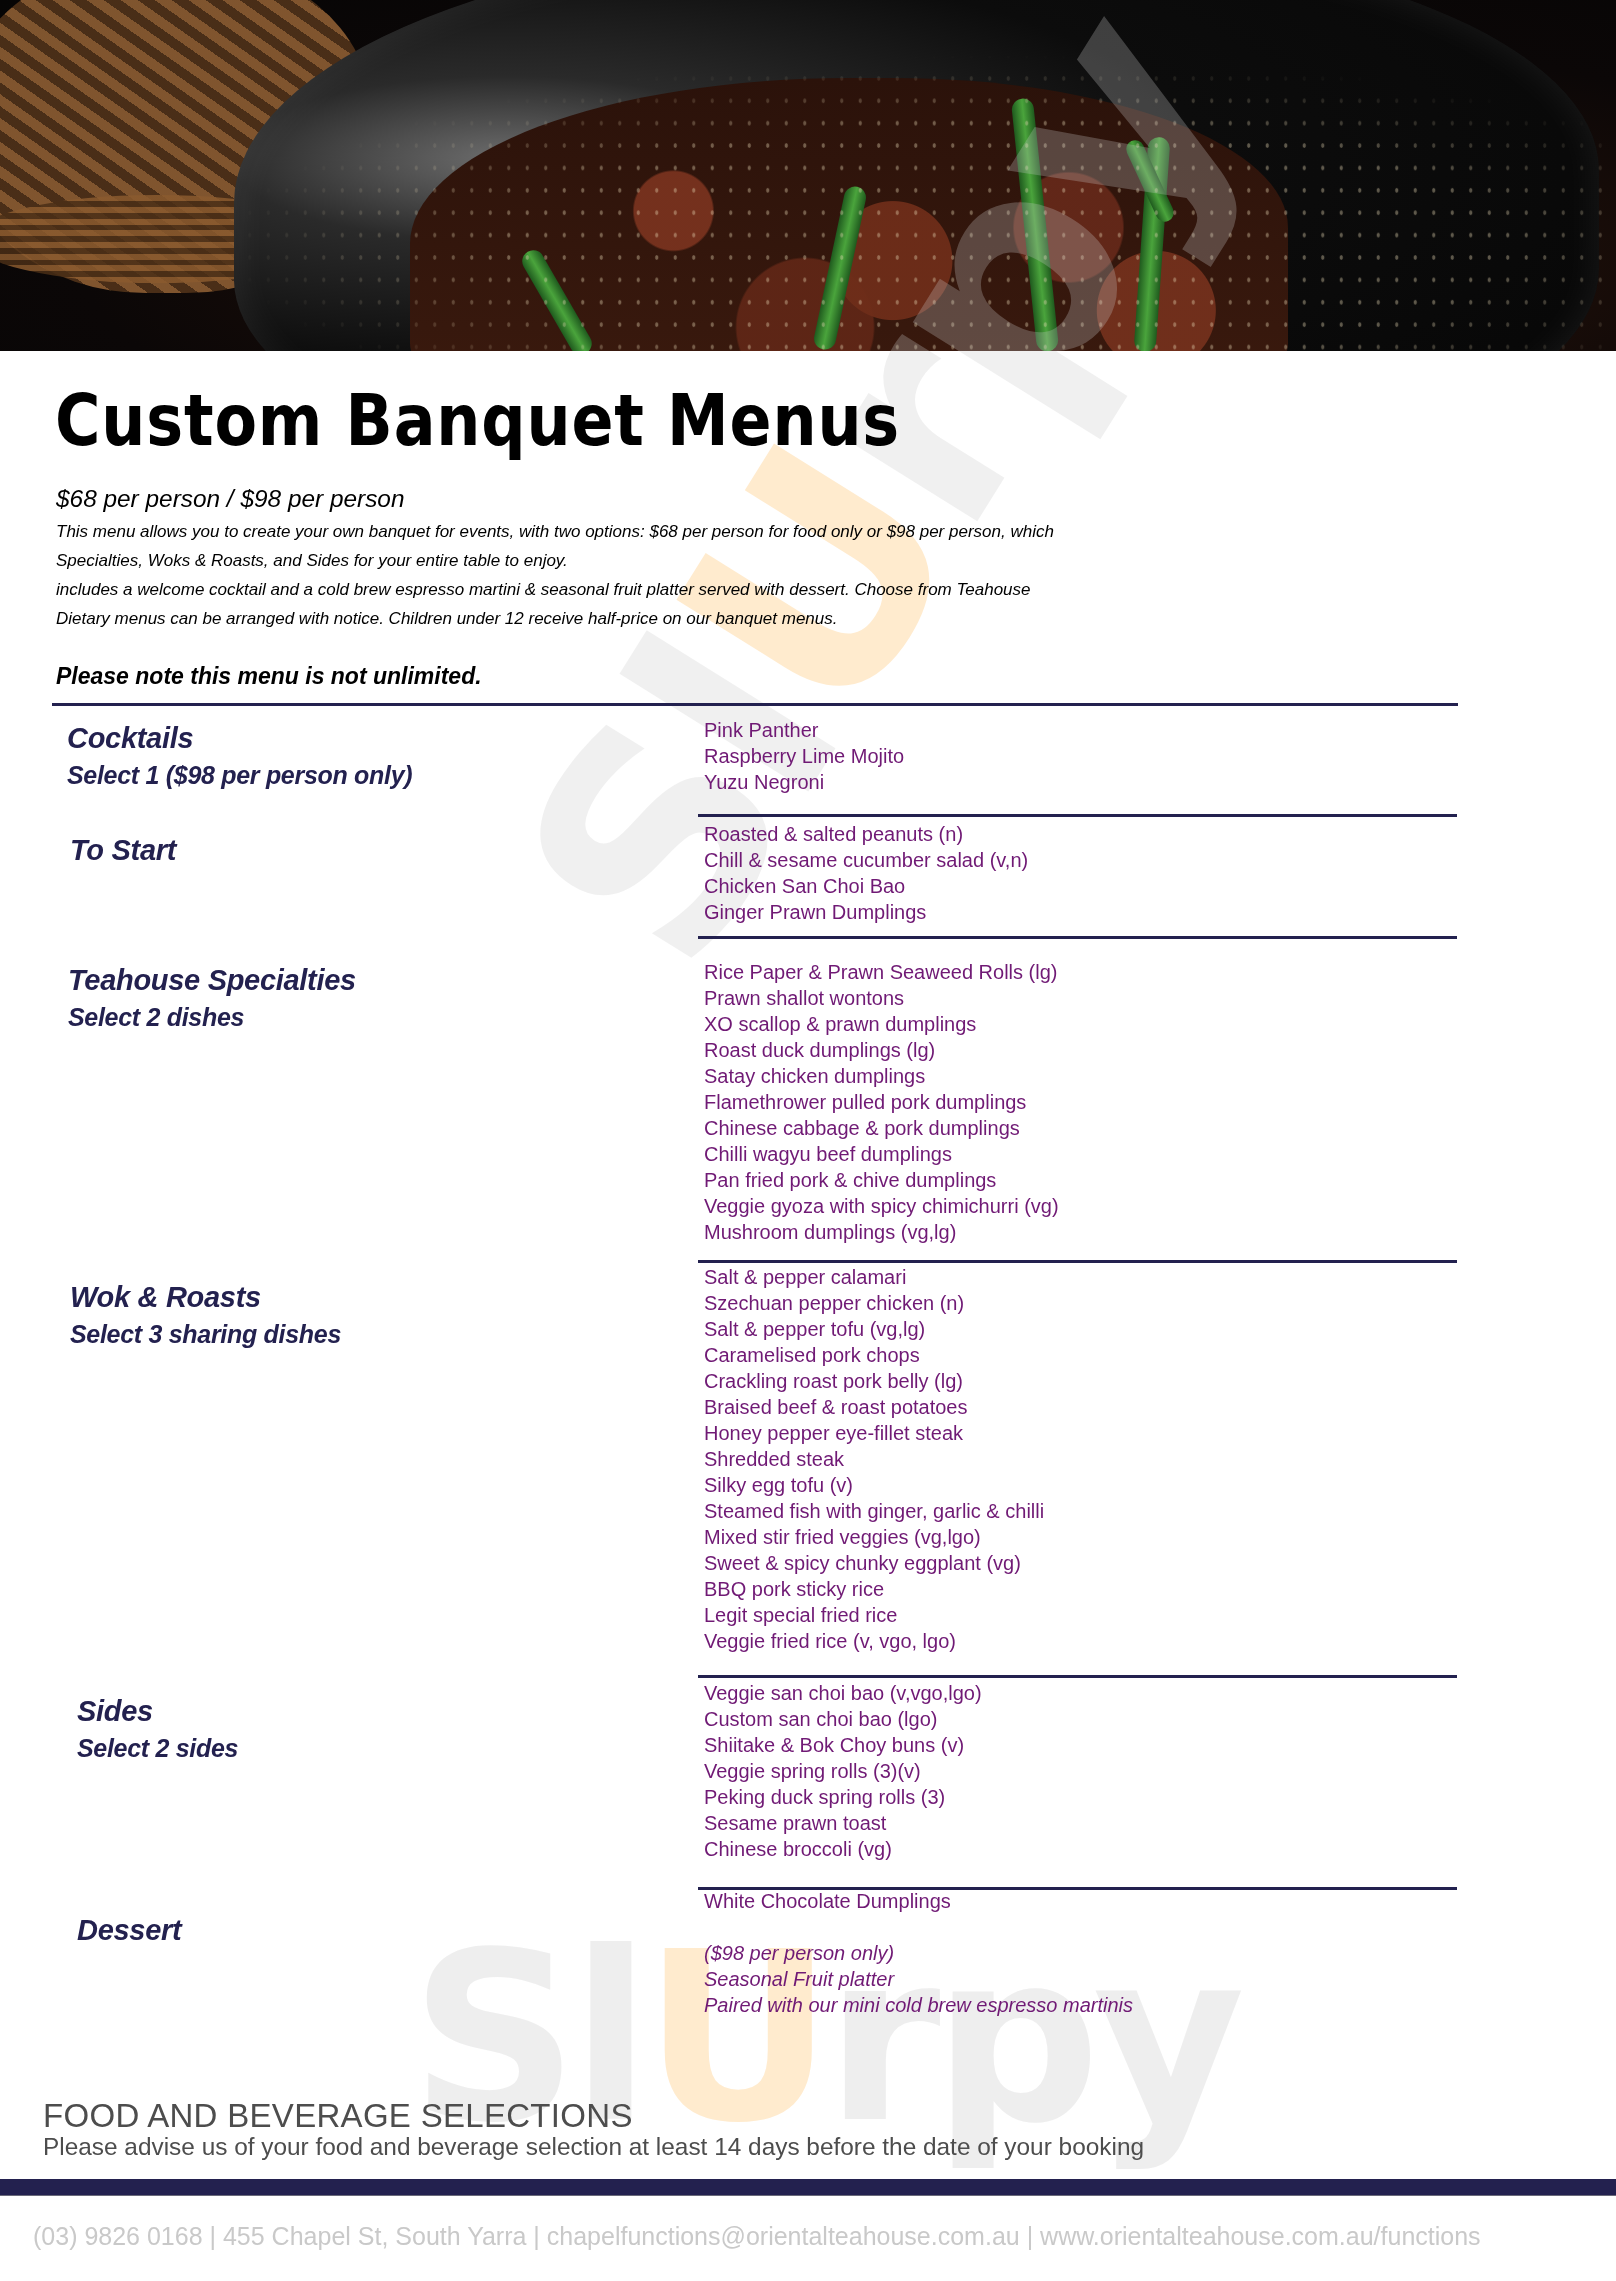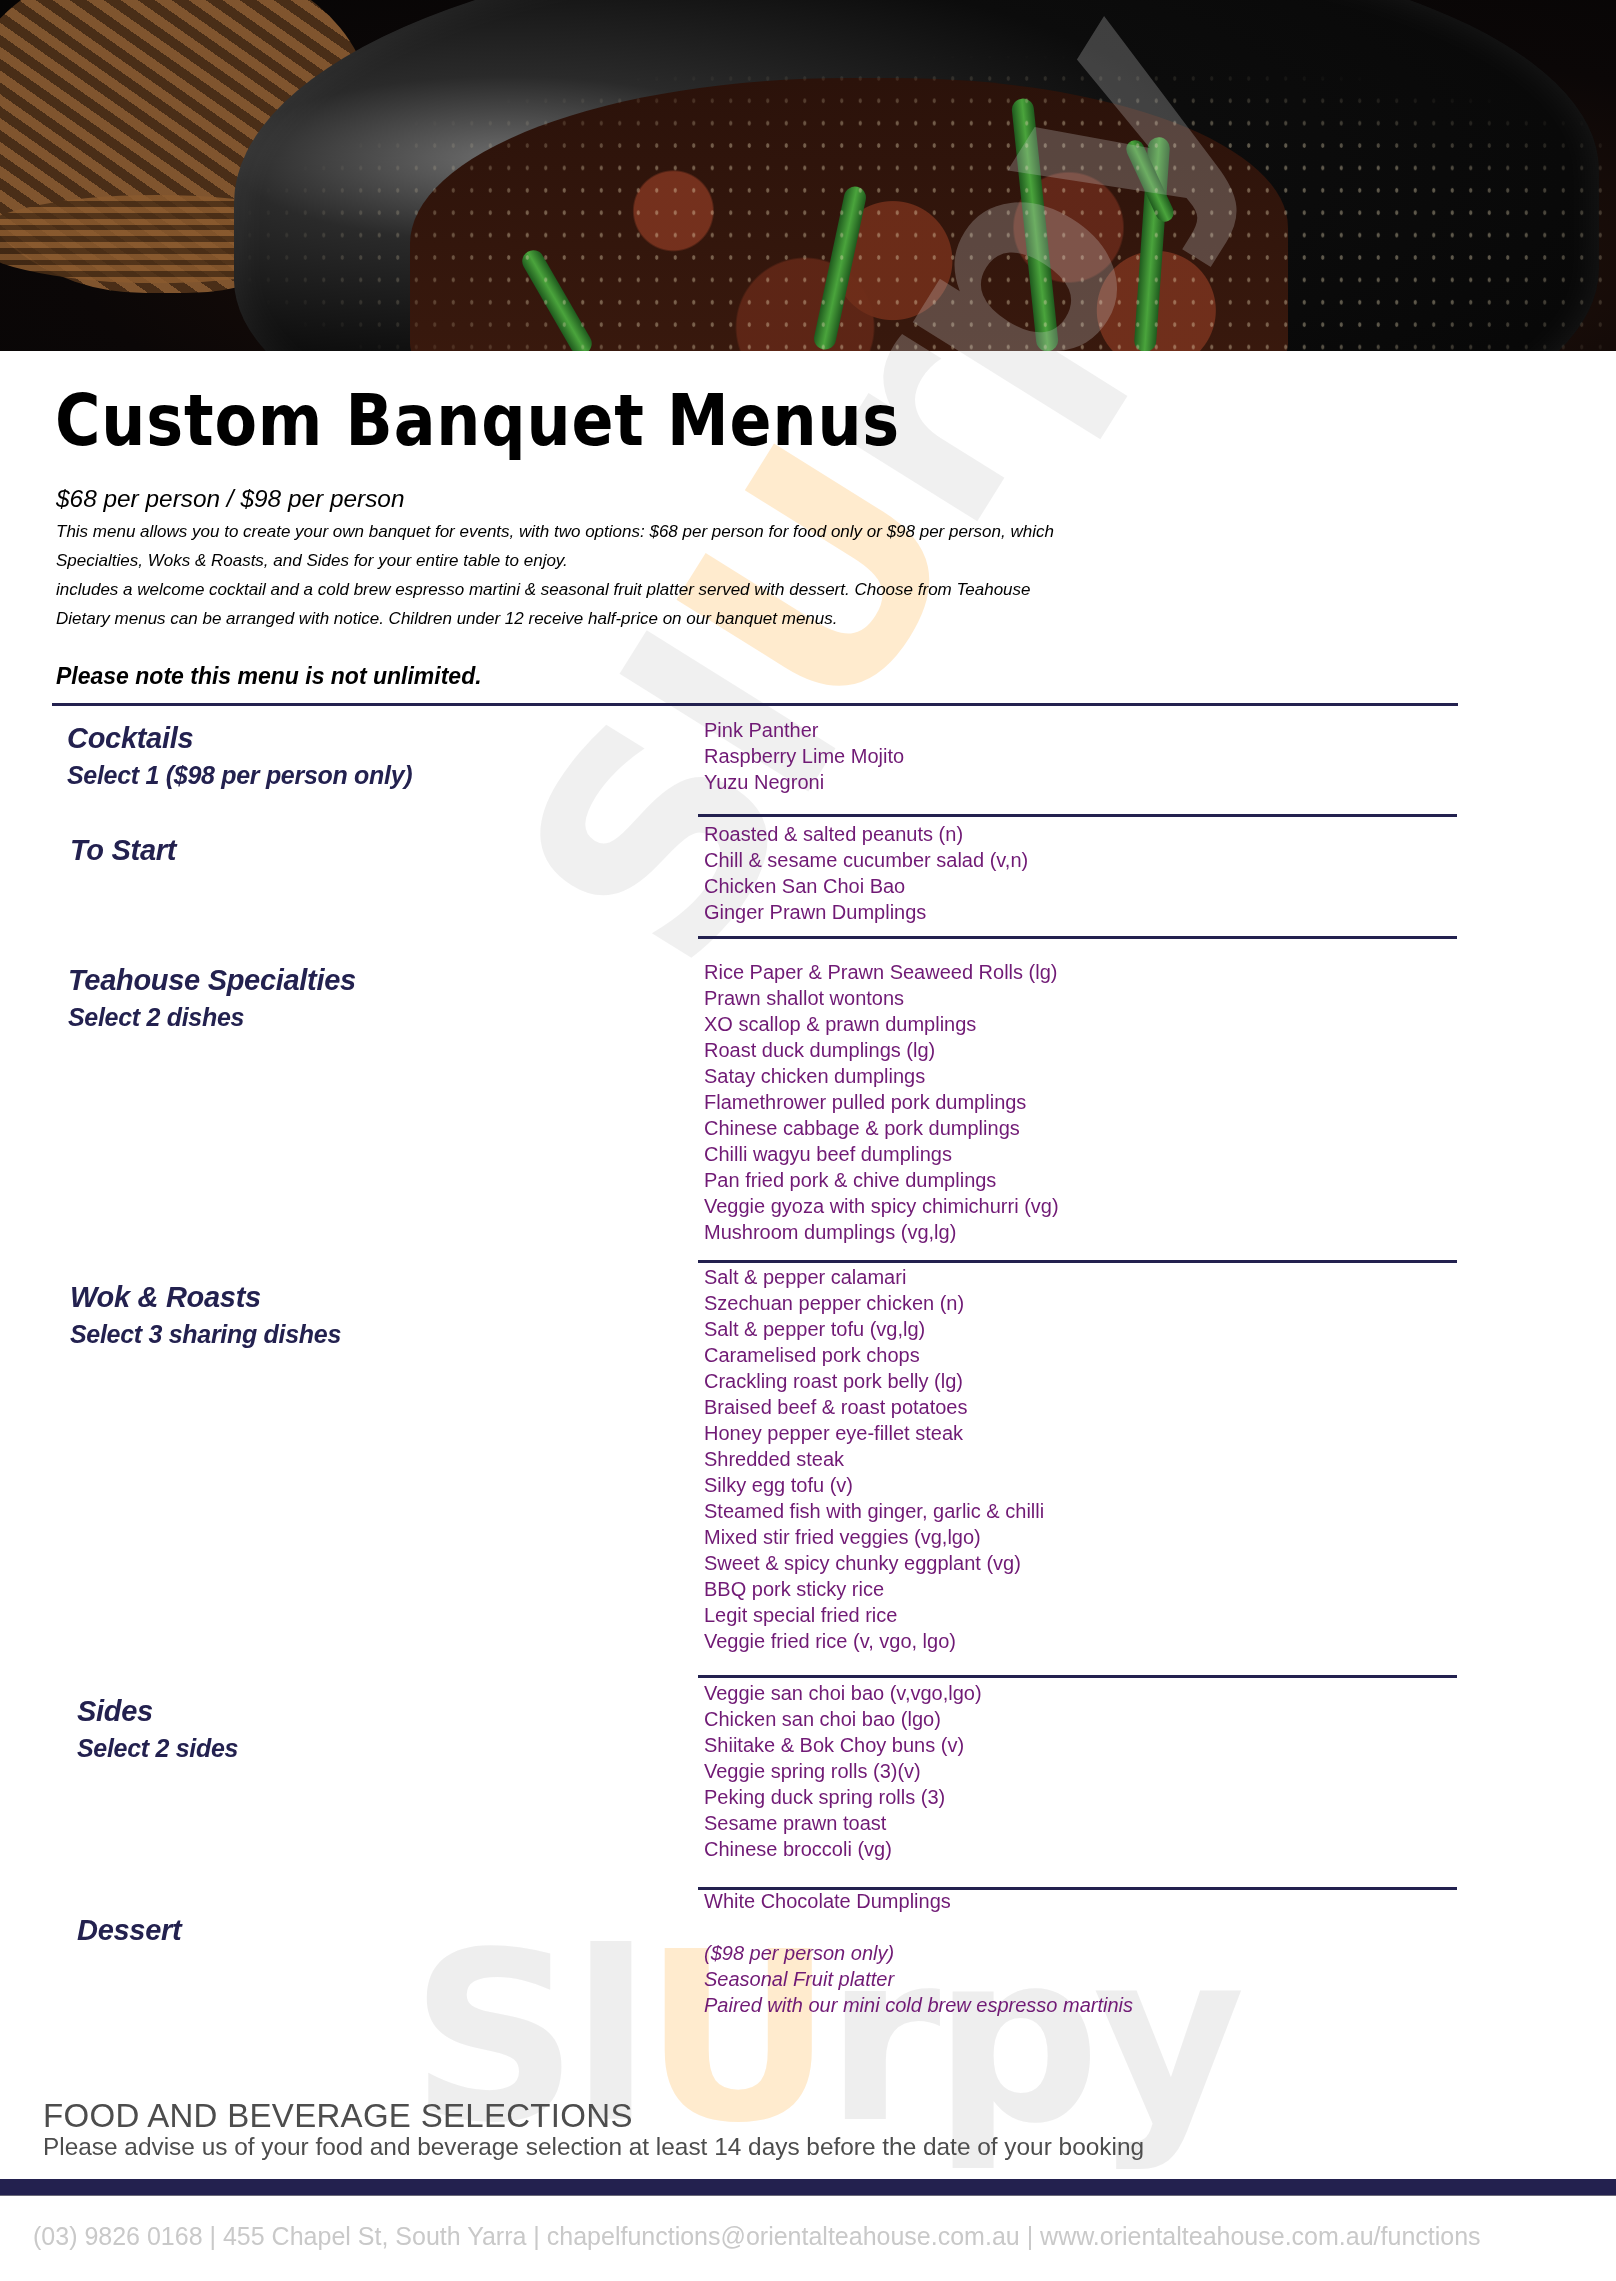--- a/index.html
+++ b/index.html
@@ -166,21 +166,21 @@
 </ul>
 
 <div class="sec-divider" style="top:1675px;"></div>
 
 <div class="sec-label" style="left:77px; top:1695px;">
   <span class="h">Sides</span>
   <span class="s">Select 2 sides</span>
 </div>
 <ul class="items" style="top:1680px;">
   <li>Veggie san choi bao (v,vgo,lgo)</li>
-  <li>Chicken san choi bao (lgo)</li>
+  <li>Custom san choi bao (lgo)</li>
   <li>Shiitake &amp; Bok Choy buns (v)</li>
   <li>Veggie spring rolls (3)(v)</li>
   <li>Peking duck spring rolls (3)</li>
   <li>Sesame prawn toast</li>
   <li>Chinese broccoli (vg)</li>
 </ul>
 
 <div class="sec-divider" style="top:1887px;"></div>
 
 <div class="sec-label" style="left:77px; top:1914px;">

